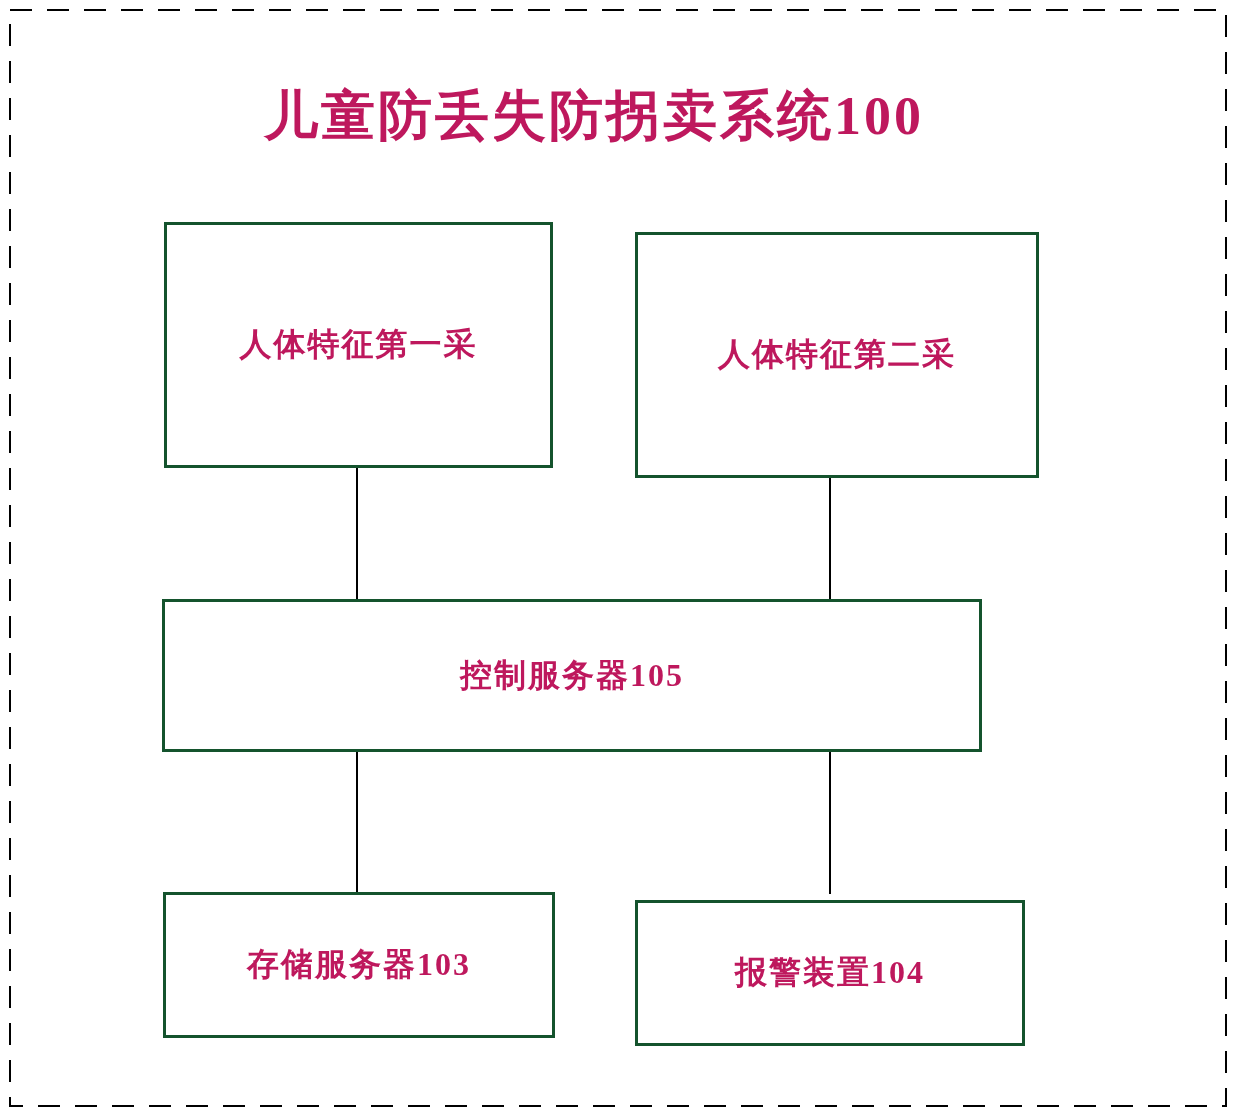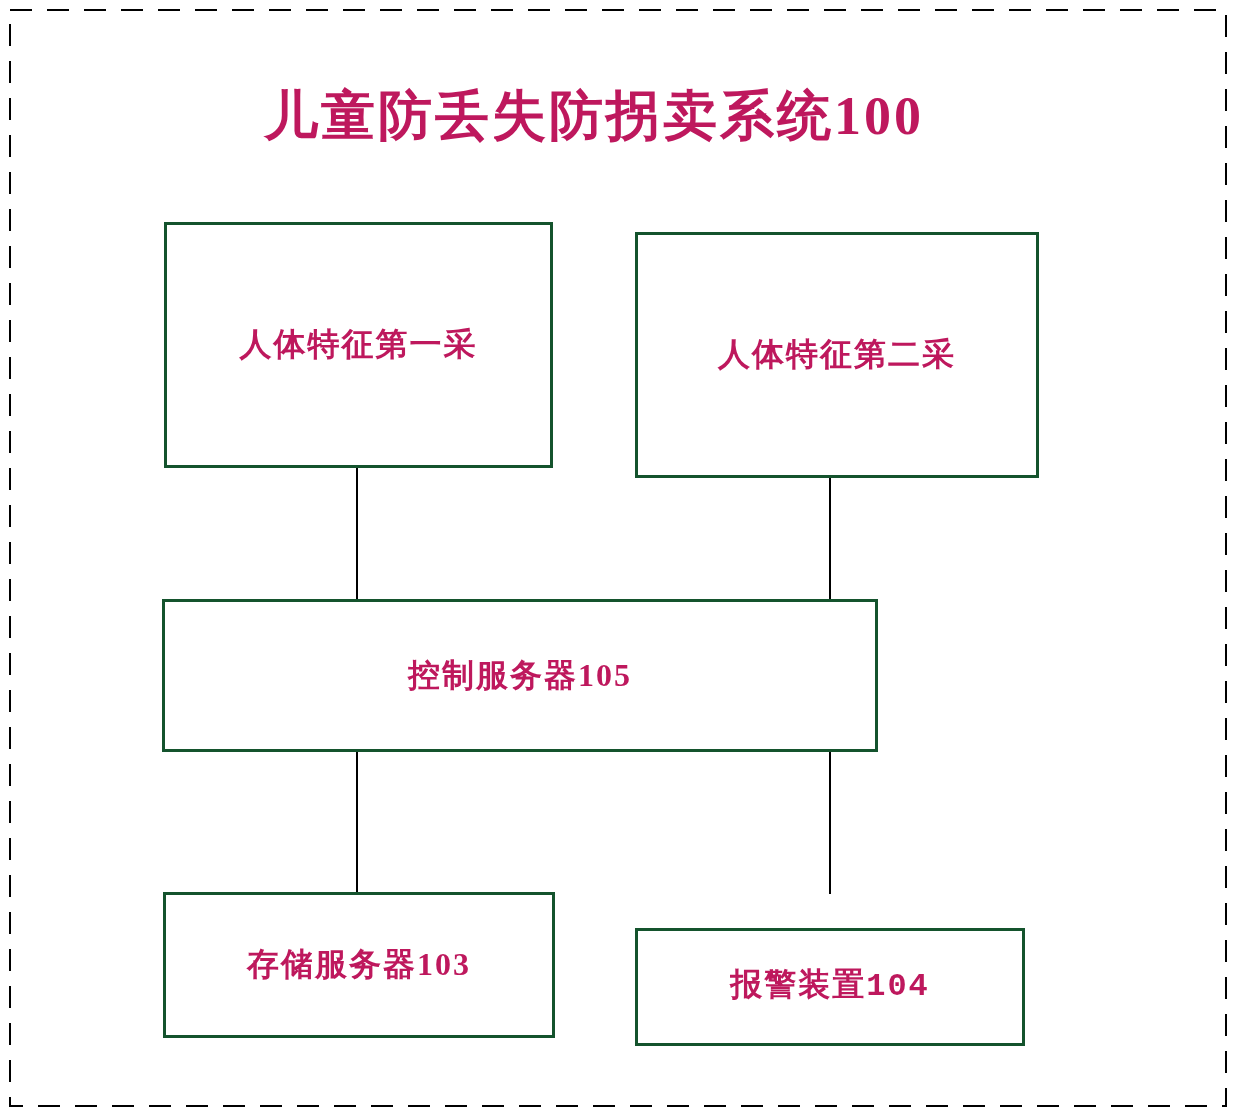--- a/index.html
+++ b/index.html
@@ -45,23 +45,23 @@
     align-items: center;
     justify-content: center;
     text-align: right;
     font-size: 32px;
     font-weight: bold;
     line-height: 1.35;
     letter-spacing: 2px;
   }
   .box-collector1 { left: 164px; top: 222px; width: 389px; height: 246px; }
   .box-collector2 { left: 635px; top: 222px; width: 404px; height: 246px; margin-top: 10px; }
-  .box-control    { left: 162px; top: 599px; width: 716px; height: 153px; }
+  .box-control    { left: 162px; top: 599px; width: 820px; height: 153px; }
   .box-storage    { left: 163px; top: 892px; width: 392px; height: 146px; }
-  .box-alarm      { left: 635px; top: 928px; width: 390px; height: 118px; font-family: Liberation Mono, monospace; }
+  .box-alarm      { left: 635px; top: 900px; width: 390px; height: 146px; }
   .box-label .line { display: block; white-space: nowrap; }
   .connector {
     position: absolute;
     width: 2px;
     background: #000000;
   }
   .connector-1 { left: 356px; top: 466px; height: 135px; }
   .connector-2 { left: 829px; top: 466px; height: 135px; }
   .connector-3 { left: 356px; top: 750px; height: 144px; }
   .connector-4 { left: 829px; top: 750px; height: 144px; }

